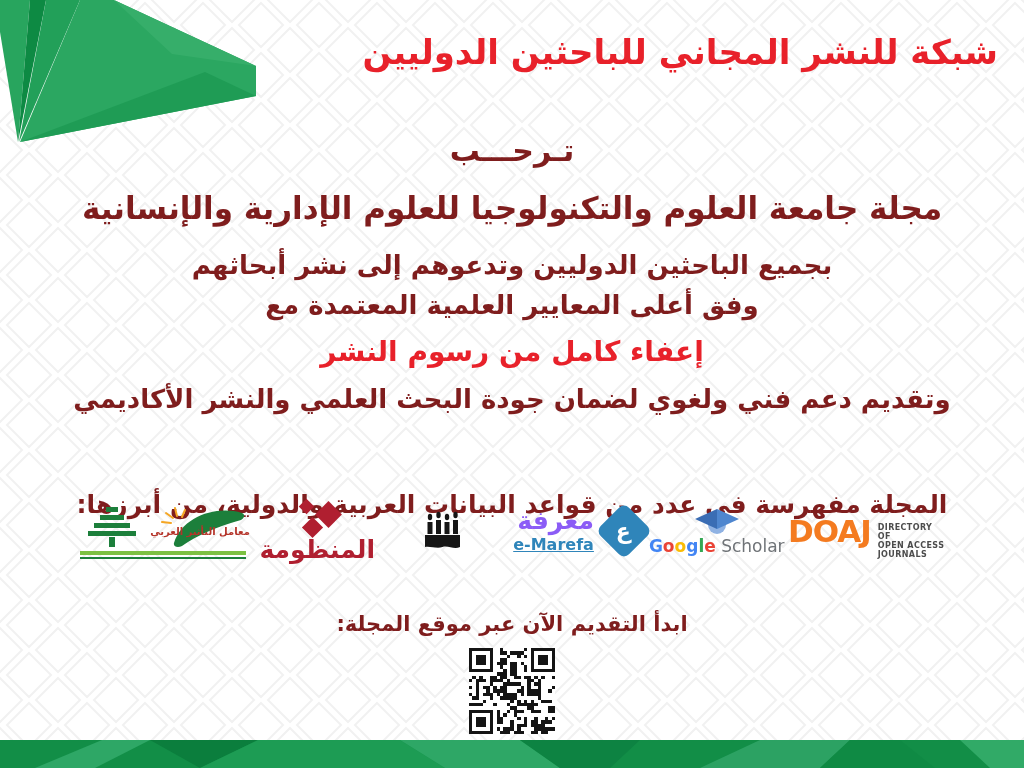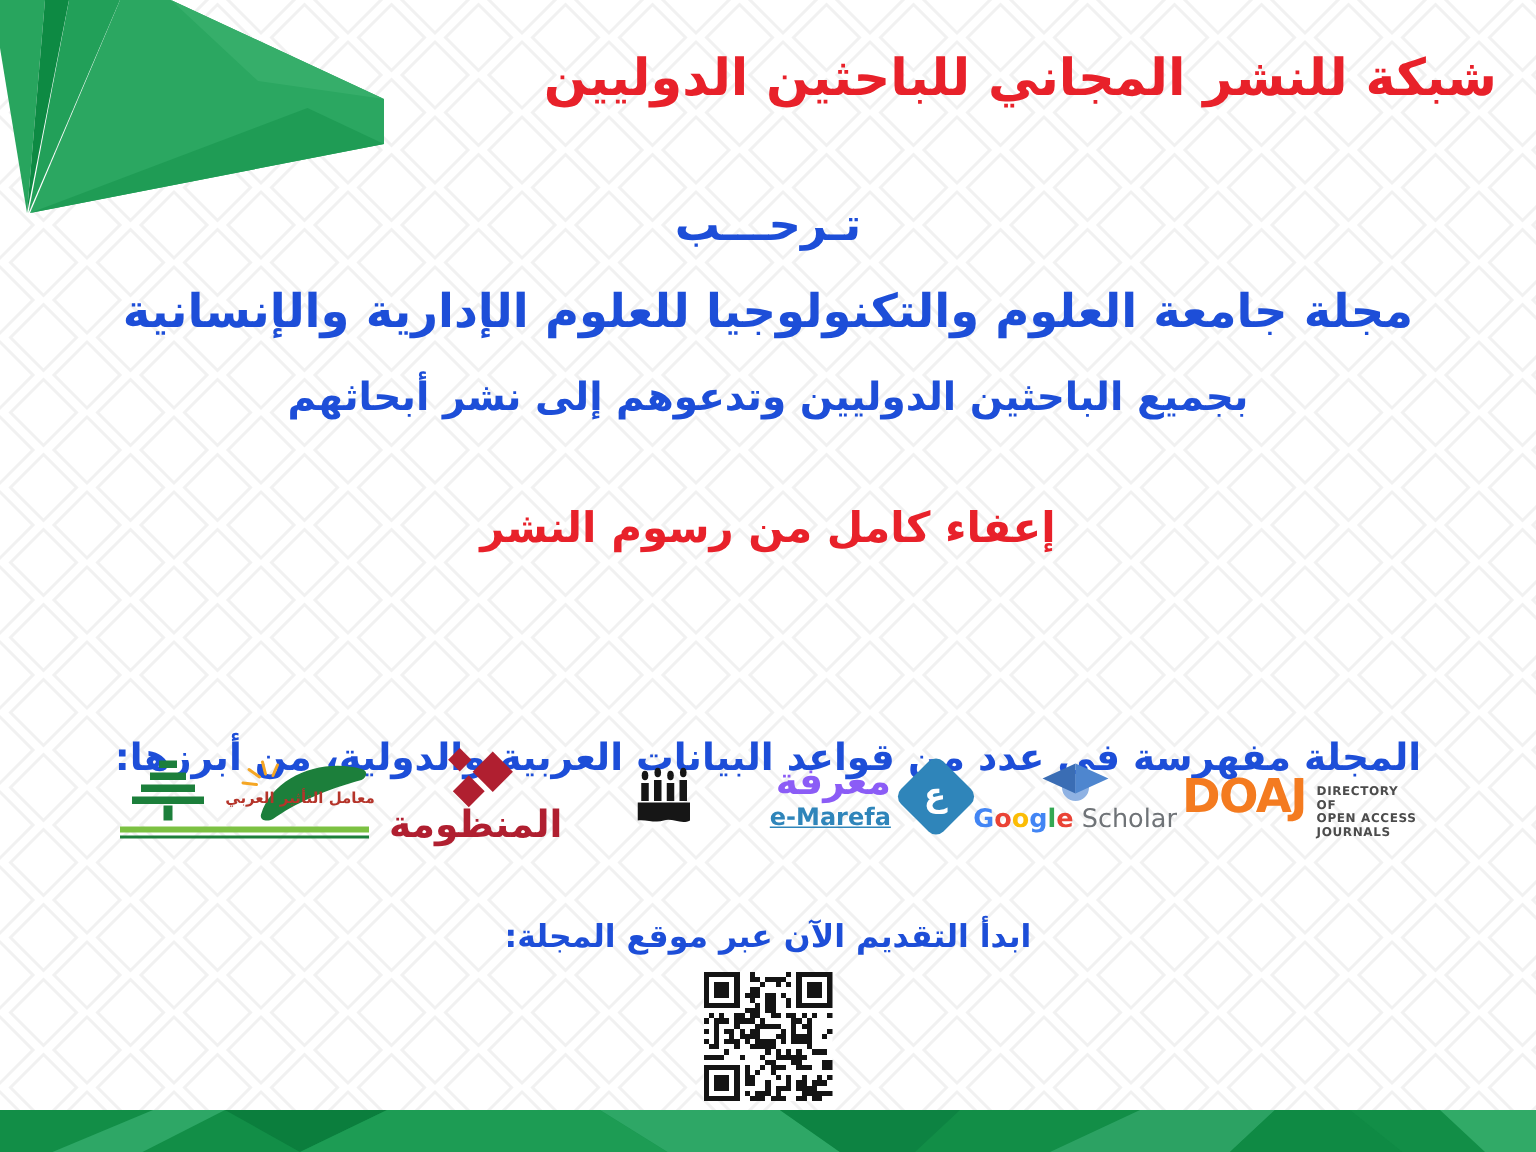--- a/index.html
+++ b/index.html
@@ -1,20 +1,20 @@
 <!DOCTYPE html>
 <html lang="ar"><head>
 <meta charset="utf-8">
 <style>
   html,body{margin:0;padding:0;}
   body{font-family:"DejaVu Sans", sans-serif; background:#ffffff;}
   #poster{position:relative;width:1024px;height:768px;overflow:hidden;background:#ffffff;}
   .bgpat{position:absolute;inset:0;z-index:0;}
   .layer{position:absolute;z-index:2;}
-  .txt{position:absolute;left:0;width:100%;text-align:center;direction:rtl;color:#1d4ed8;font-weight:700;white-space:nowrap;z-index:3;}
+  .txt{position:absolute;left:0;width:100%;text-align:center;direction:rtl;color:#7f1d1d;font-weight:700;white-space:nowrap;z-index:3;}
   .headline{position:absolute;top:32px;right:26px;direction:rtl;font-size:34px;font-weight:700;color:#e8212a;white-space:nowrap;z-index:3;}
   .welcome{top:133px;font-size:30px;}
   .journal{top:190px;font-size:31px;letter-spacing:-1px;}
   .line1{top:250px;font-size:26px;}
   .line2{top:290px;font-size:26px;}
   .highlight{top:335px;font-size:28px;color:#e8212a;}
   .line3{top:384px;font-size:26px;}
   .indexing{top:446px;font-size:25px;margin-top:44px;}
   .cta{top:612px;font-size:21px;}
   .logos-row{position:absolute;top:496px;left:78px;width:868px;height:70px;display:flex;justify-content:space-between;align-items:center;z-index:3;}
@@ -80,21 +80,23 @@
     <polygon fill="#2ba761" points="80,0 114,0 256,66 256,96 20,142"></polygon>
     <polygon fill="#36ae6a" points="114,0 256,66 172,54"></polygon>
     <polygon fill="#1f9c55" points="20,142 256,96 205,72"></polygon>
   </svg>
 
   <div class="headline">شبكة للنشر المجاني للباحثين الدوليين</div>
 
   <div class="txt welcome">تـرحـــب</div>
   <div class="txt journal">مجلة جامعة العلوم والتكنولوجيا للعلوم الإدارية والإنسانية</div>
   <div class="txt line1">بجميع الباحثين الدوليين وتدعوهم إلى نشر أبحاثهم</div>
+  <div class="txt line2">وفق أعلى المعايير العلمية المعتمدة مع</div>
   <div class="txt highlight">إعفاء كامل من رسوم النشر</div>
+  <div class="txt line3">وتقديم دعم فني ولغوي لضمان جودة البحث العلمي والنشر الأكاديمي</div>
   <div class="txt indexing">المجلة مفهرسة في عدد من قواعد البيانات العربية والدولية، من أبرزها:</div>
 
   <div class="logos-row">
 
     <div class="logo aif" style="width:172px;height:64px;">
       <svg width="172" height="64" viewBox="0 0 172 64">
         <g fill="#1c7f3b">
           <rect x="28" y="8" width="12" height="5"></rect>
           <rect x="22" y="16" width="24" height="5"></rect>
           <rect x="16" y="24" width="36" height="5"></rect>

